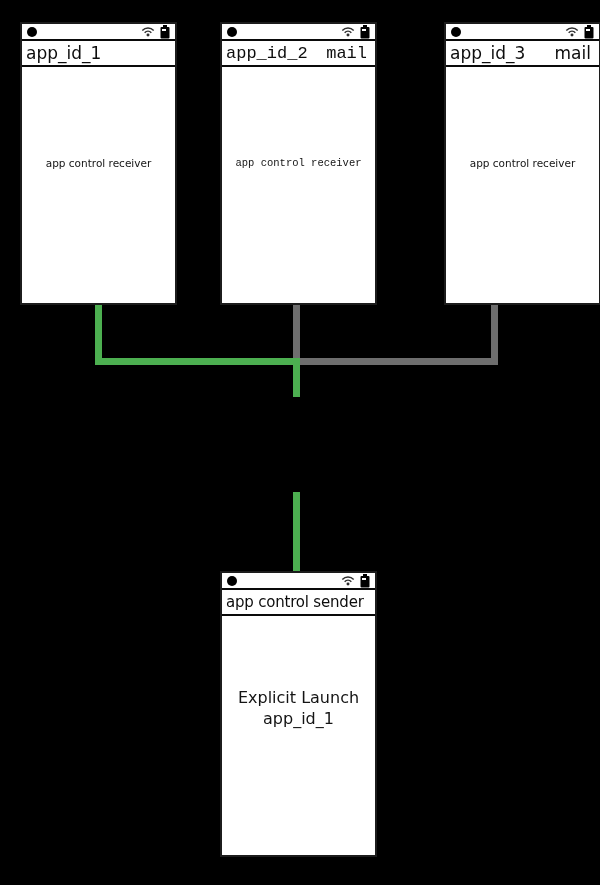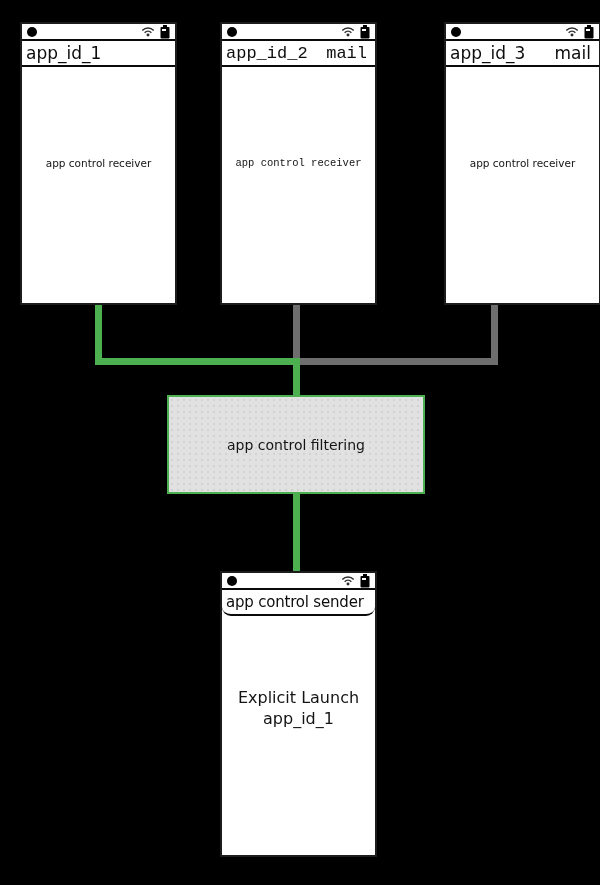--- a/index.html
+++ b/index.html
@@ -61,21 +61,21 @@
     display: flex;
     align-items: center;
     padding: 0 8px 0 4px;
     font-size: 17px;
     color: #0d0d0d;
     background: #fff;
     white-space: nowrap;
     overflow: hidden;
   }
   .titlebar .badge { margin-left: auto; }
-  .titlebar.small { font-size: 15px; letter-spacing: -0.2px; border-radius: 9px; }
+  .titlebar.small { font-size: 15px; letter-spacing: -0.2px; }
   .phone-body {
     flex: 1 1 auto;
     display: flex;
     align-items: center;
     justify-content: center;
     text-align: center;
     padding-bottom: 44px;
     background: #fff;
     color: #141414;
   }
@@ -200,23 +200,20 @@
     </div>
     <div class="titlebar">
       <span>app_id_3</span>
       <span class="badge">mail</span>
     </div>
     <div class="phone-body receiver">
       <span>app control receiver</span>
     </div>
   </div>
 
-  <div class="filter-box">
-    <span>app control filtering</span>
-  </div>
 
   <div class="phone" id="phone-sender">
     <div class="statusbar">
       <span class="status-dot"></span>
       <span class="status-right">
         <span>
           <svg width="14" height="11" viewBox="0 0 16 12">
             <path d="M1.5 4.8 A 9.2 9.2 0 0 1 14.5 4.8" fill="none" stroke="#2e2e2e" stroke-width="1.7"></path>
             <path d="M4.2 7.4 A 5.4 5.4 0 0 1 11.8 7.4" fill="none" stroke="#2e2e2e" stroke-width="1.7"></path>
             <circle cx="8" cy="10" r="1.7" fill="#2e2e2e"></circle>

